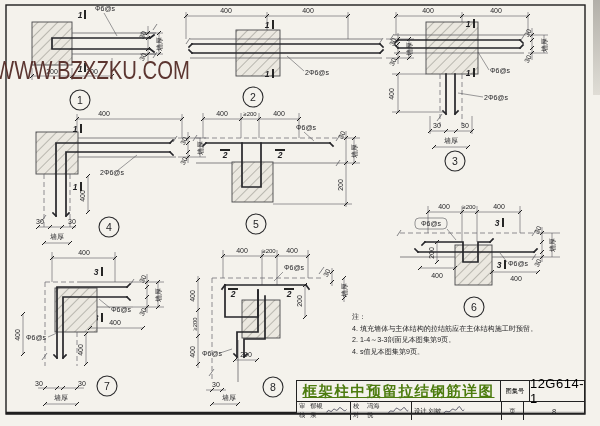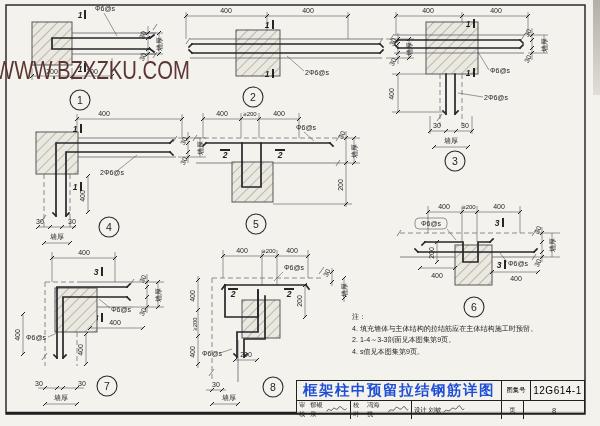--- a/index.html
+++ b/index.html
@@ -27,23 +27,23 @@
       color:rgba(74,32,27,.9);transform:scaleX(.78);transform-origin:0 50%;
       text-shadow:0 0 1px rgba(255,255,255,.45);letter-spacing:0;z-index:30;}
   
   .notes{position:absolute;left:352px;top:312px;width:234px;font-size:7.1px;line-height:11.5px;color:#1e1e20;z-index:10;}
   .notes div{white-space:nowrap;}
   
   .tblock{position:absolute;left:296px;top:380px;width:289px;height:34px;border:1.3px solid #222;
           box-sizing:border-box;display:flex;flex-direction:column;z-index:20;background:rgba(244,242,236,.6);}
   .tb-r1{display:flex;height:21px;border-bottom:1px solid #222;box-sizing:border-box;}
   .tb-title{width:205px;border-right:1px solid #222;font-size:14.5px;font-weight:bold;letter-spacing:1.5px;
-            display:flex;align-items:center;justify-content:center;color:#1d4ed8;box-sizing:border-box;}
+            display:flex;align-items:center;justify-content:center;color:#4d7c0f;box-sizing:border-box;text-decoration:underline;}
   .tb-albl{width:29px;border-right:1px solid #222;font-size:6.3px;display:flex;align-items:center;justify-content:center;box-sizing:border-box;}
-  .tb-ano{flex:1;font-size:10px;display:flex;align-items:center;justify-content:center;letter-spacing:.5px;}
+  .tb-ano{flex:1;font-size:13px;display:flex;align-items:center;justify-content:center;letter-spacing:.5px;}
   .tb-r2{display:flex;flex:1;font-size:6.3px;align-items:stretch;color:#1d1d1f;}
   .tb-c{display:flex;align-items:center;gap:2px;padding:0 2px;border-right:1px solid #222;box-sizing:border-box;}
   .tb-c1{width:54px;}.tb-c2{width:61px;}.tb-c3{width:90px;}
   .tb-plbl{width:22px;border-right:1px solid #222;display:flex;align-items:center;justify-content:center;box-sizing:border-box;}
   .tb-pno{flex:1;display:flex;align-items:center;justify-content:center;font-size:7.5px;}
   .sig{width:22px;height:10px;flex:none;}
   .sig path{stroke:#23233a;stroke-width:1;fill:none;}
   
   .edge{position:absolute;right:0;top:0;width:7px;height:95px;background:linear-gradient(#7d7972,#cfccc4);opacity:.55;z-index:5;}
 </style>

